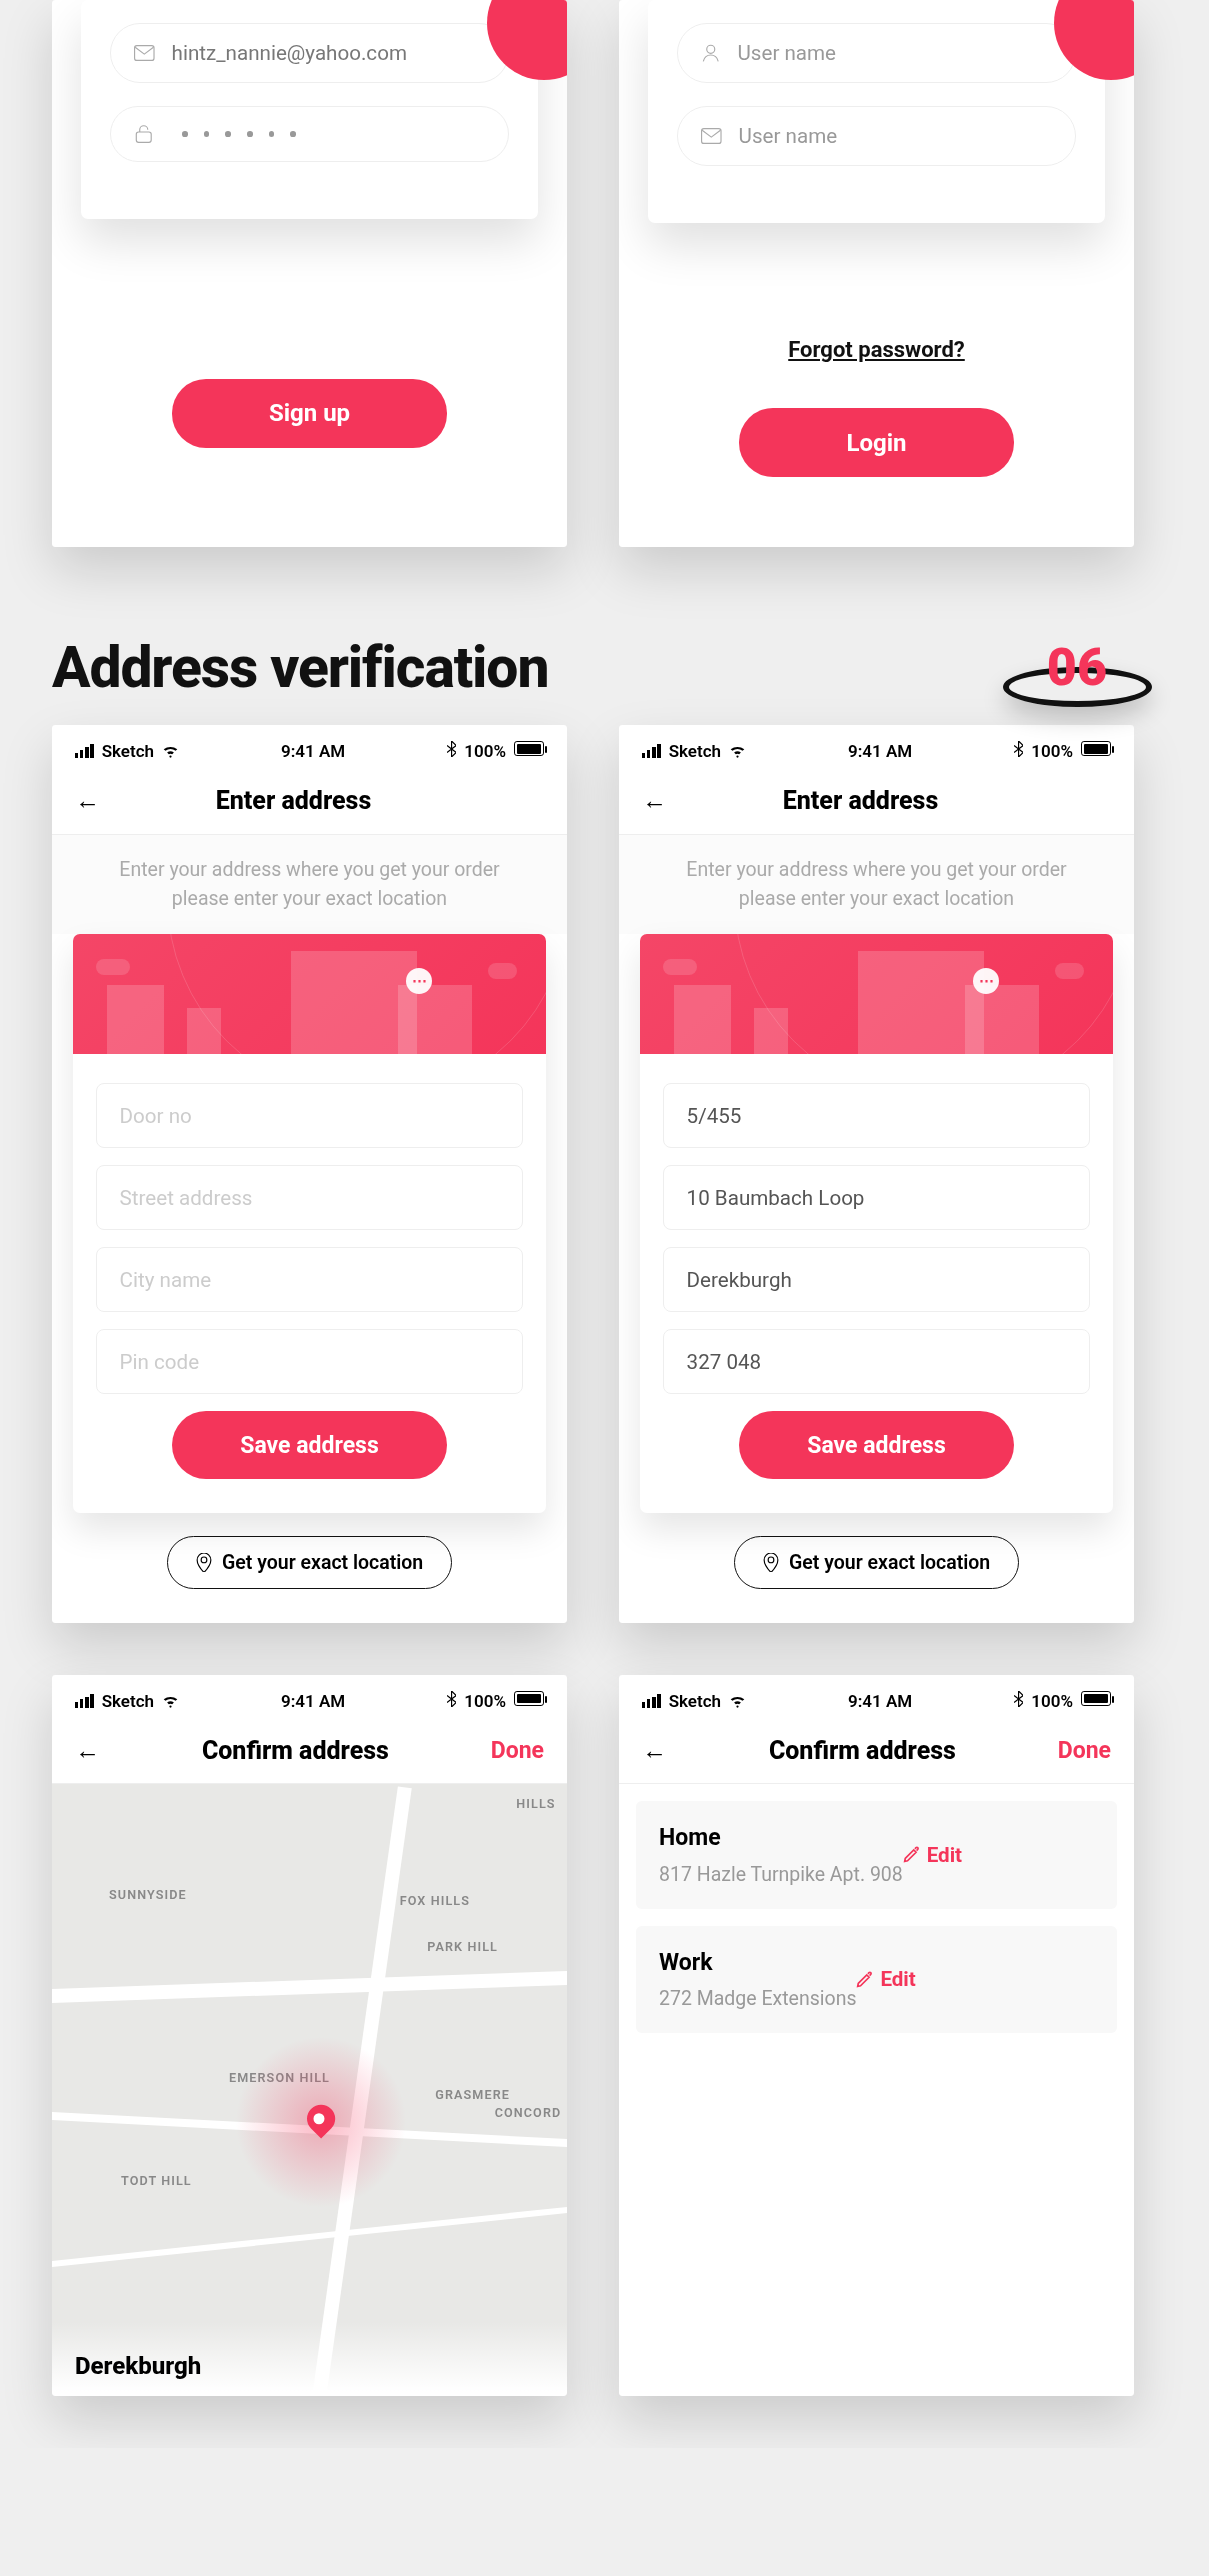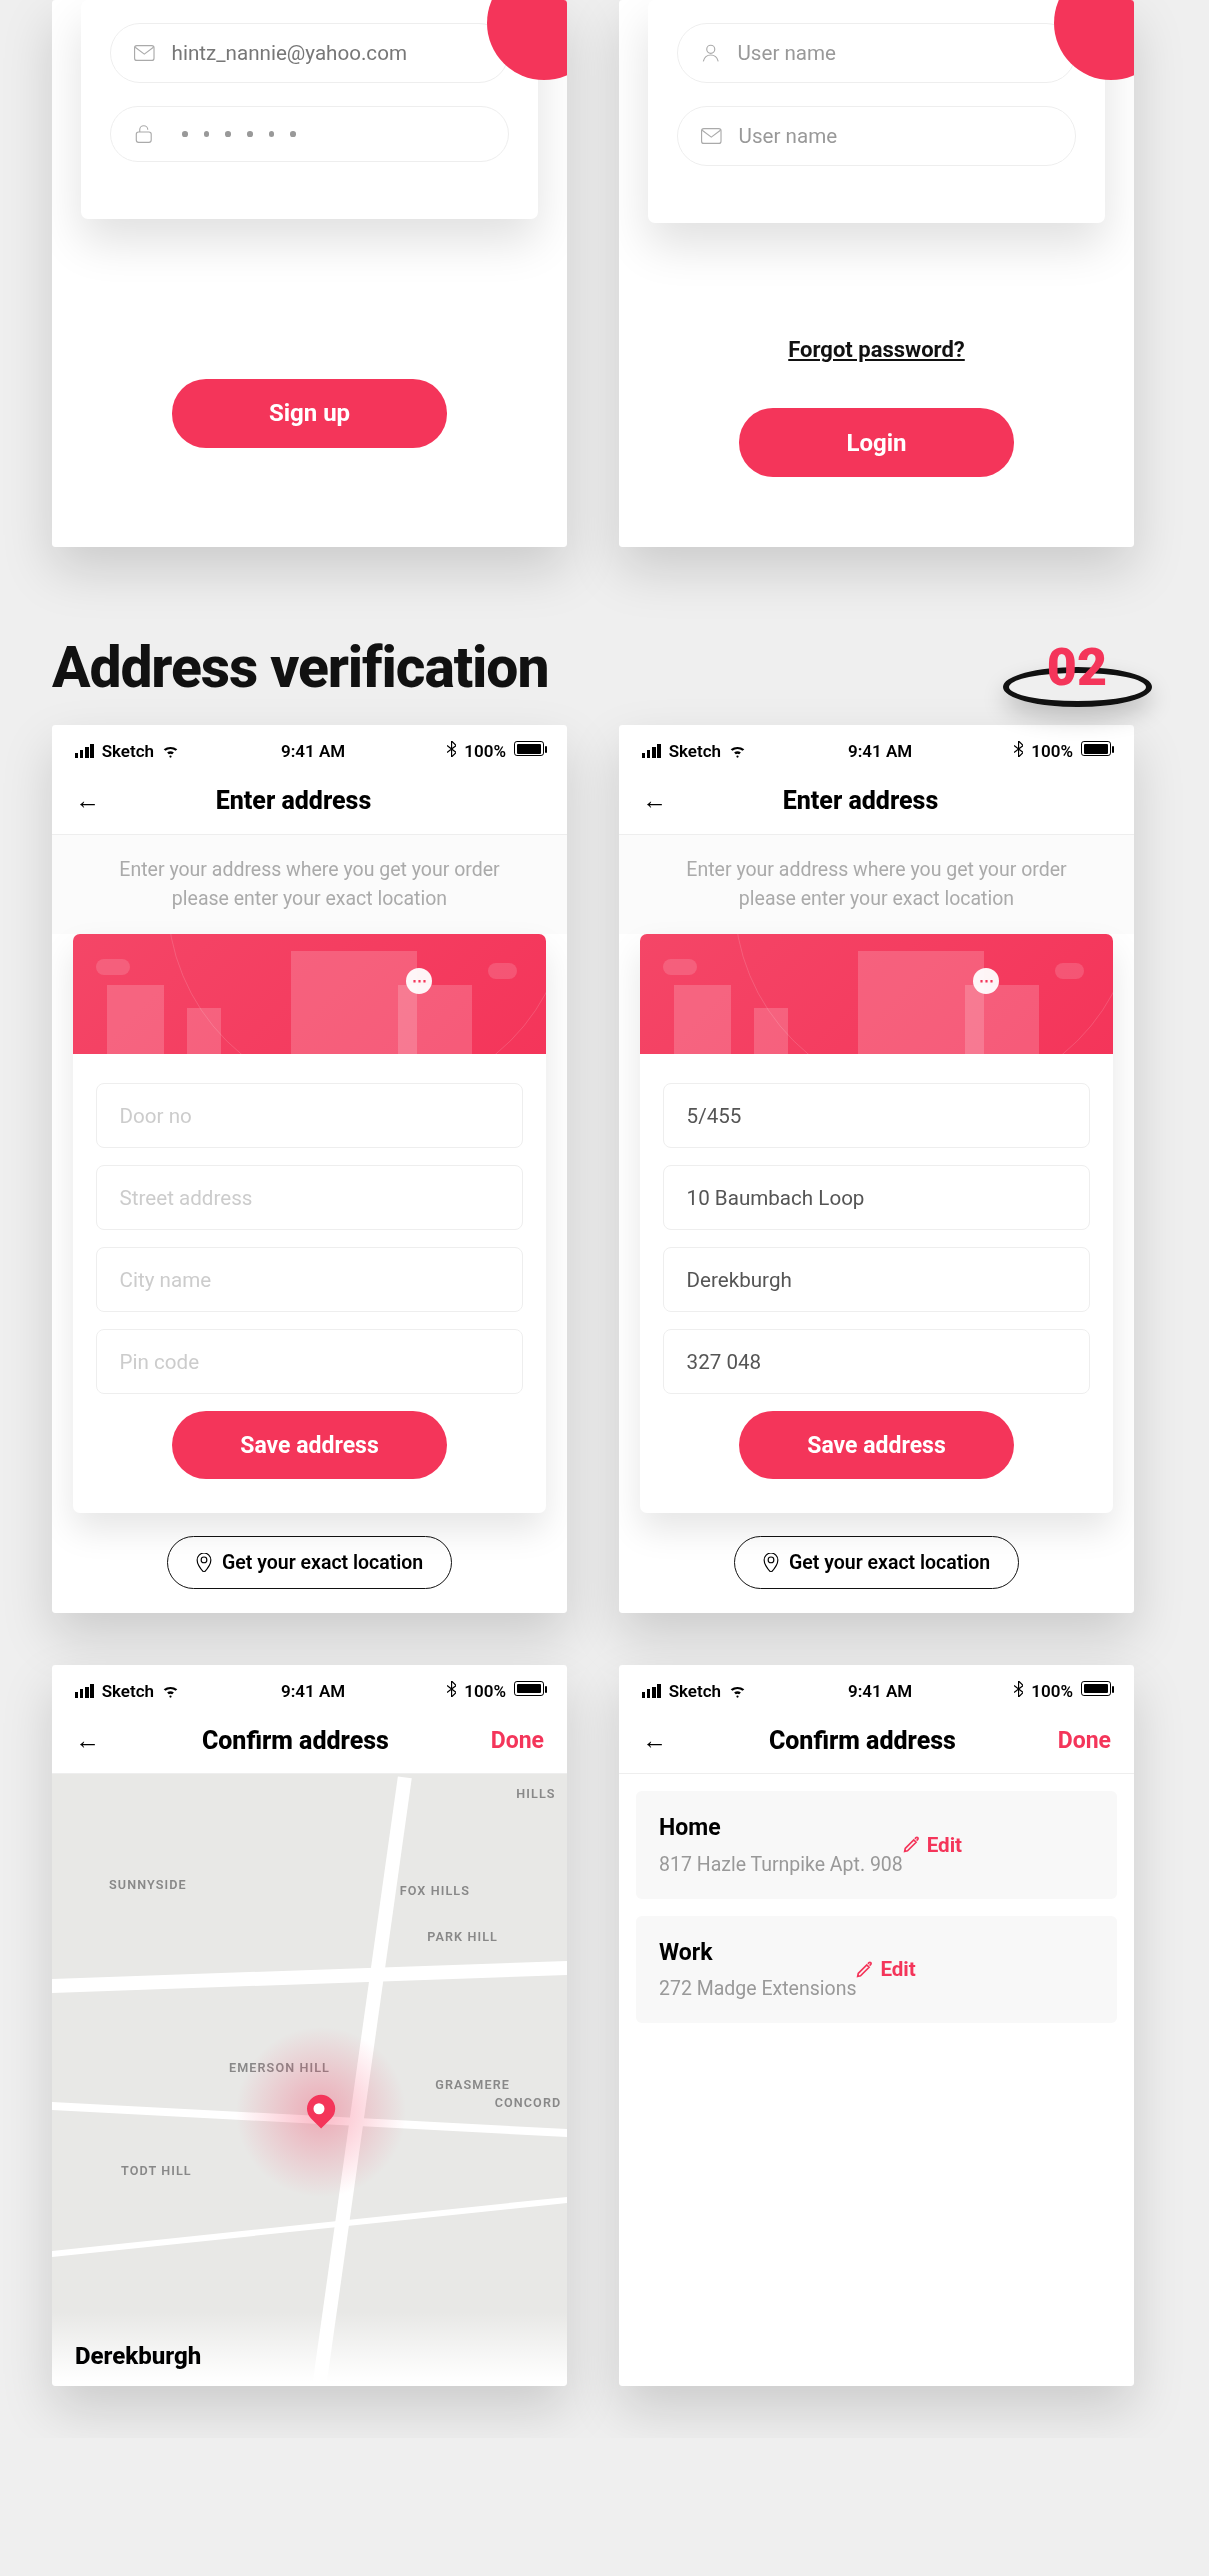--- a/index.html
+++ b/index.html
@@ -207,21 +207,21 @@
 
 .loc-btn {
   display: flex;
   align-items: center;
   justify-content: center;
   gap: 10.3px;
   border: 1.1px solid #111;
   border-radius: 34px;
   padding: 13.7px 27.5px;
   width: fit-content;
-  margin: 23px auto 24px;
+  margin: 23px auto 34px;
   font-size: 19.5px;
   font-weight: 600;
 }
 
 
 .map-area {
   height: 607px;
   background: #e8e8e6;
   position: relative;
   overflow: hidden;
@@ -316,21 +316,21 @@
       </div>
     </div>
     <div class="forgot">Forgot password?</div>
     <div class="big-btn">Login</div>
   </div>
 </div>
 
 <div class="section-header">
   <div class="section-title">Address verification</div>
   <div class="section-number-wrap">
-    <div class="section-number">02</div>
+    <div class="section-number">06</div>
     <div class="section-number-ring"></div>
   </div>
 </div>
 
 <div class="phone-row">
   <div class="phone">
     <div class="status-bar">
       <div class="status-left">
         <div class="signal-bars">
               <span></span>

